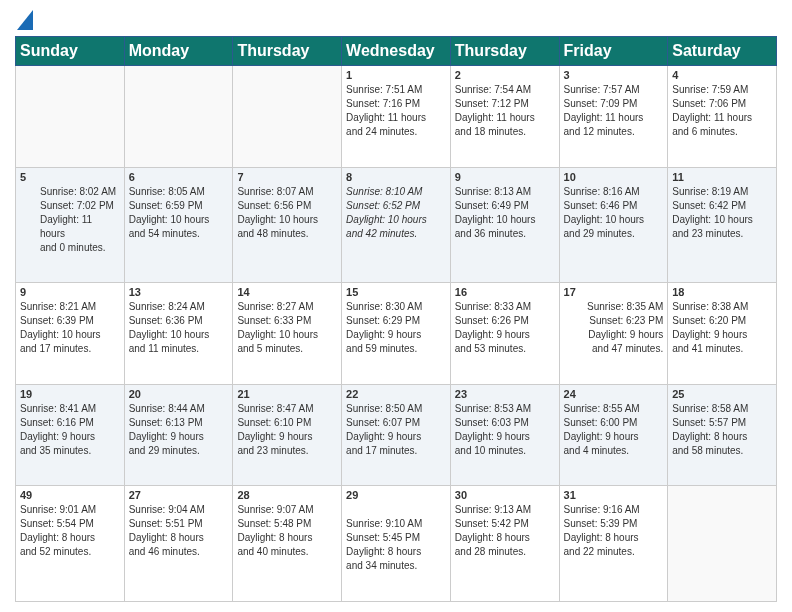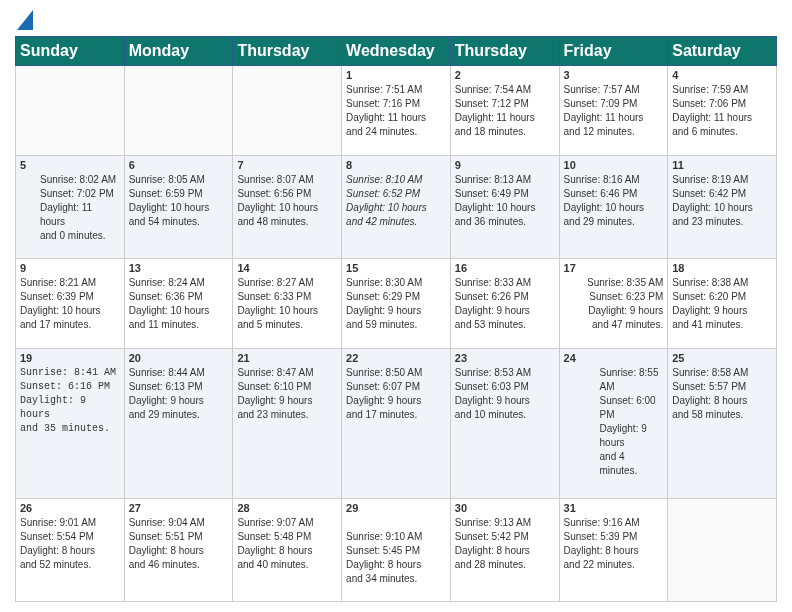--- a/index.html
+++ b/index.html
@@ -256,21 +256,21 @@
             <span class="day-number">18</span>
             <div class="day-info" style="white-space: pre-line;">Sunrise: 8:38 AM
 Sunset: 6:20 PM
 Daylight: 9 hours
 and 41 minutes.</div>
           </td>
         </tr>
         <tr>
           <td>
             <span class="day-number">19</span>
-            <div class="day-info" style="white-space: pre-line; font-family: Liberation Mono, monospace;">Sunrise: 8:41 AM
+            <div class="day-info" style="white-space: pre-line;">Sunrise: 8:41 AM
 Sunset: 6:16 PM
 Daylight: 9 hours
 and 35 minutes.</div>
           </td>
           <td>
             <span class="day-number">20</span>
             <div class="day-info" style="white-space: pre-line;">Sunrise: 8:44 AM
 Sunset: 6:13 PM
 Daylight: 9 hours
 and 29 minutes.</div>
@@ -291,36 +291,36 @@
           </td>
           <td>
             <span class="day-number">23</span>
             <div class="day-info" style="white-space: pre-line;">Sunrise: 8:53 AM
 Sunset: 6:03 PM
 Daylight: 9 hours
 and 10 minutes.</div>
           </td>
           <td>
             <span class="day-number">24</span>
-            <div class="day-info" style="white-space: pre-line; margin-left: 36px;">Sunrise: 8:55 AM
+            <div class="day-info" style="white-space: pre-line;">Sunrise: 8:55 AM
 Sunset: 6:00 PM
 Daylight: 9 hours
 and 4 minutes.</div>
           </td>
           <td>
             <span class="day-number">25</span>
             <div class="day-info" style="white-space: pre-line;">Sunrise: 8:58 AM
 Sunset: 5:57 PM
 Daylight: 8 hours
 and 58 minutes.</div>
           </td>
         </tr>
         <tr>
           <td>
-            <span class="day-number">26</span>
+            <span class="day-number">49</span>
             <div class="day-info" style="white-space: pre-line;">Sunrise: 9:01 AM
 Sunset: 5:54 PM
 Daylight: 8 hours
 and 52 minutes.</div>
           </td>
           <td>
             <span class="day-number">27</span>
             <div class="day-info" style="white-space: pre-line;">Sunrise: 9:04 AM
 Sunset: 5:51 PM
 Daylight: 8 hours

